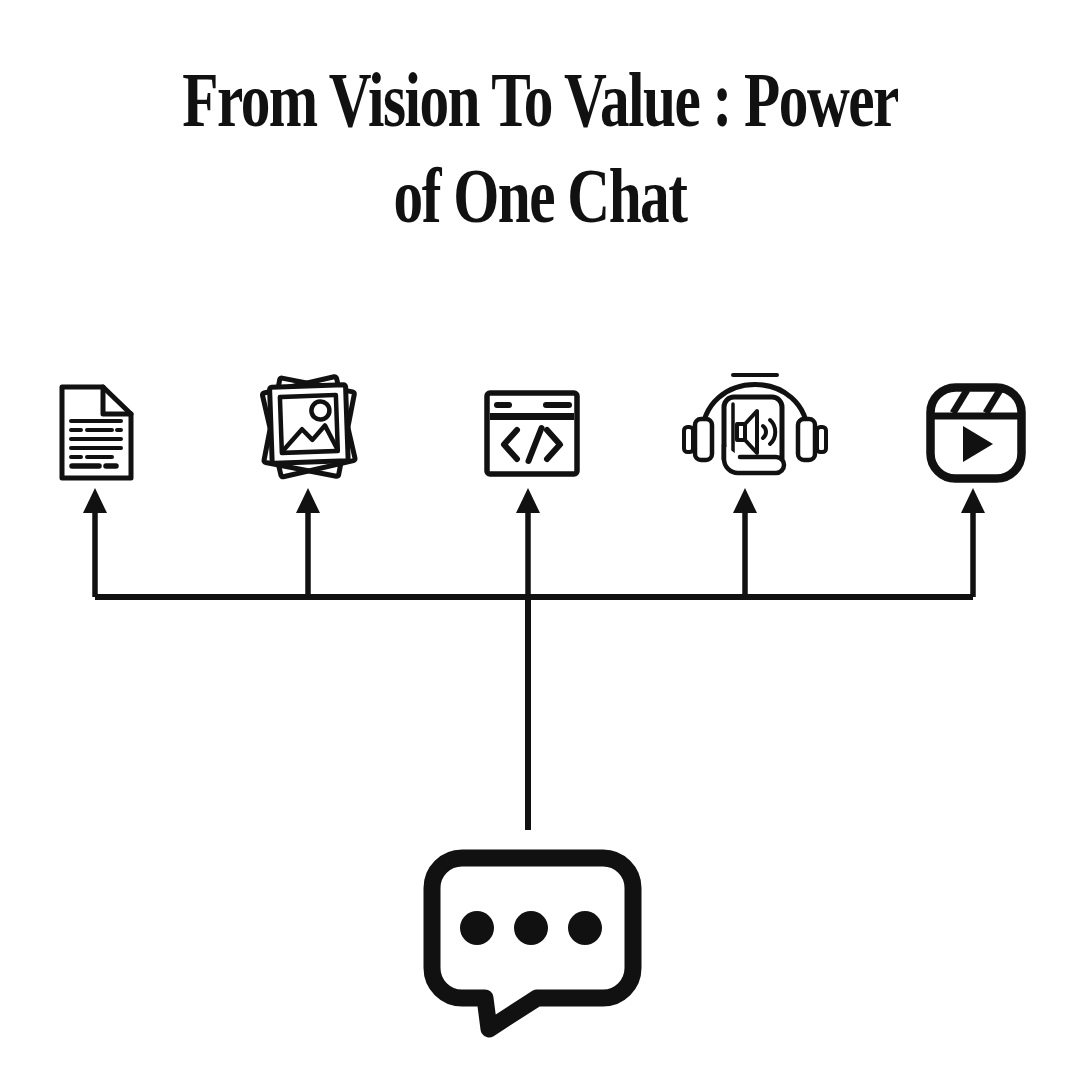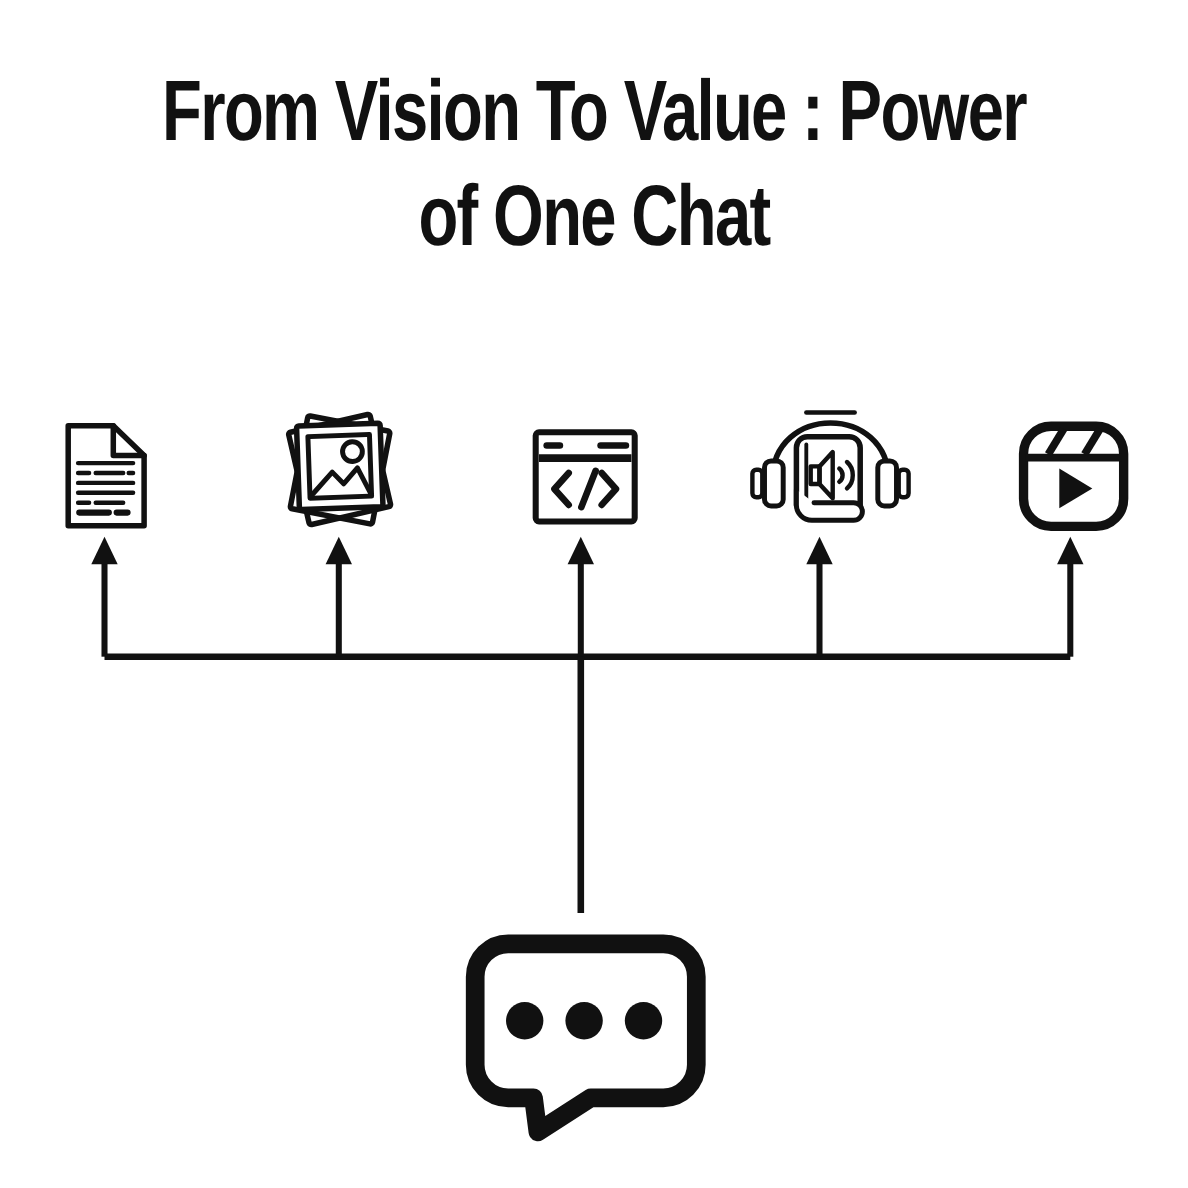--- a/index.html
+++ b/index.html
@@ -6,21 +6,21 @@
   * { margin:0; padding:0; box-sizing:border-box; }
   html,body { background:var(--bg); }
   .stage {
     position:relative; width:1080px; height:1080px;
     background:var(--bg); overflow:hidden;
     font-family:"Liberation Sans", sans-serif;
   }
   .title {
     position:absolute; top:52px; left:0; width:1080px;
     text-align:center; color:var(--ink);
-    font-weight:700; font-size:78px; line-height:96px; letter-spacing:-2px;
+    font-weight:700; font-size:78px; line-height:96px; letter-spacing:-2px;font-family:Liberation Serif, serif;
   }
   .tline {
     display:block; white-space:nowrap;
     transform:scaleX(0.76); transform-origin:50% 50%;
   }
   .diagram { position:absolute; left:0; top:0; }
   .ink-stroke { stroke:var(--ink); fill:none; stroke-linecap:round; stroke-linejoin:round; }
   .ink-stroke-sq { stroke:var(--ink); fill:none; stroke-linecap:butt; stroke-linejoin:round; }
   .ink-fill { fill:var(--ink); stroke:none; }
   .paper { fill:var(--bg); }

